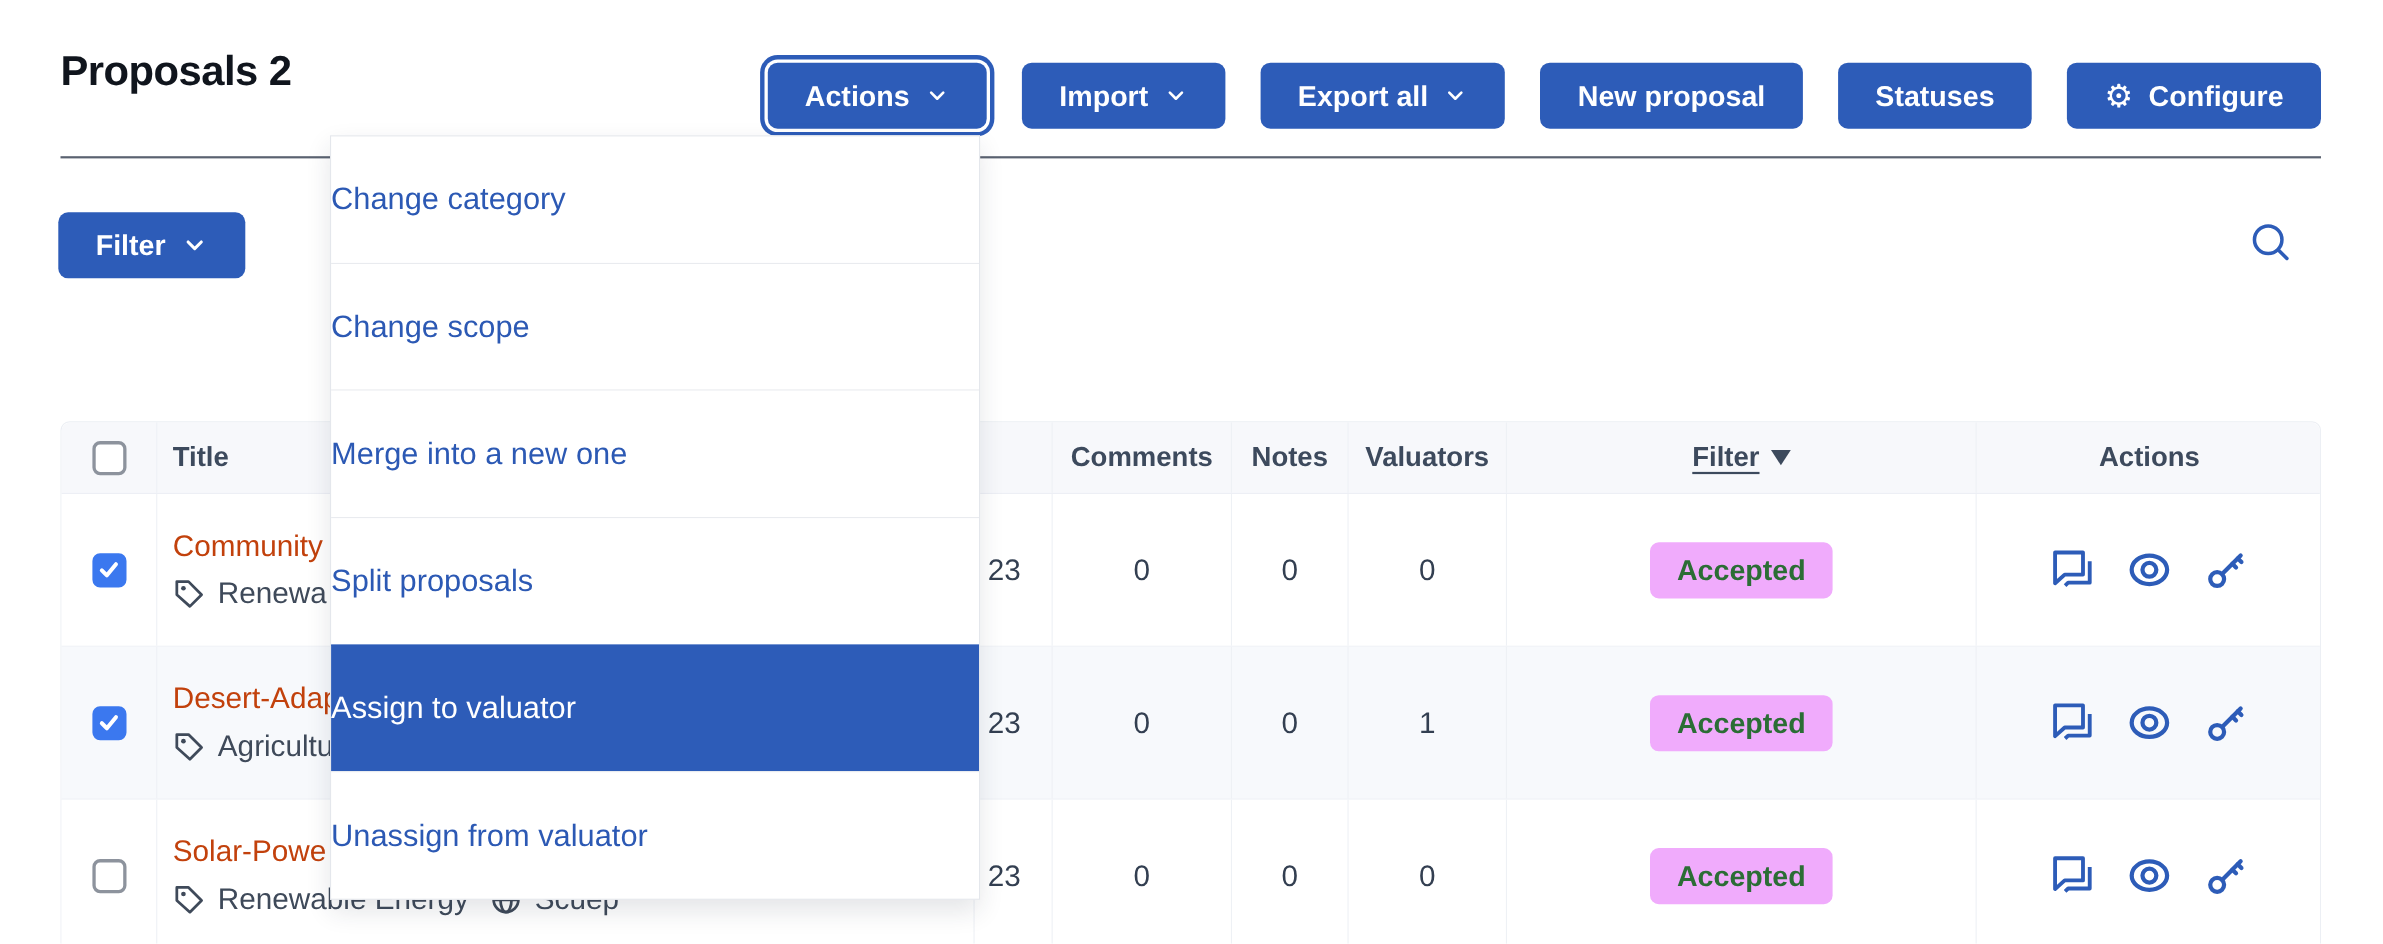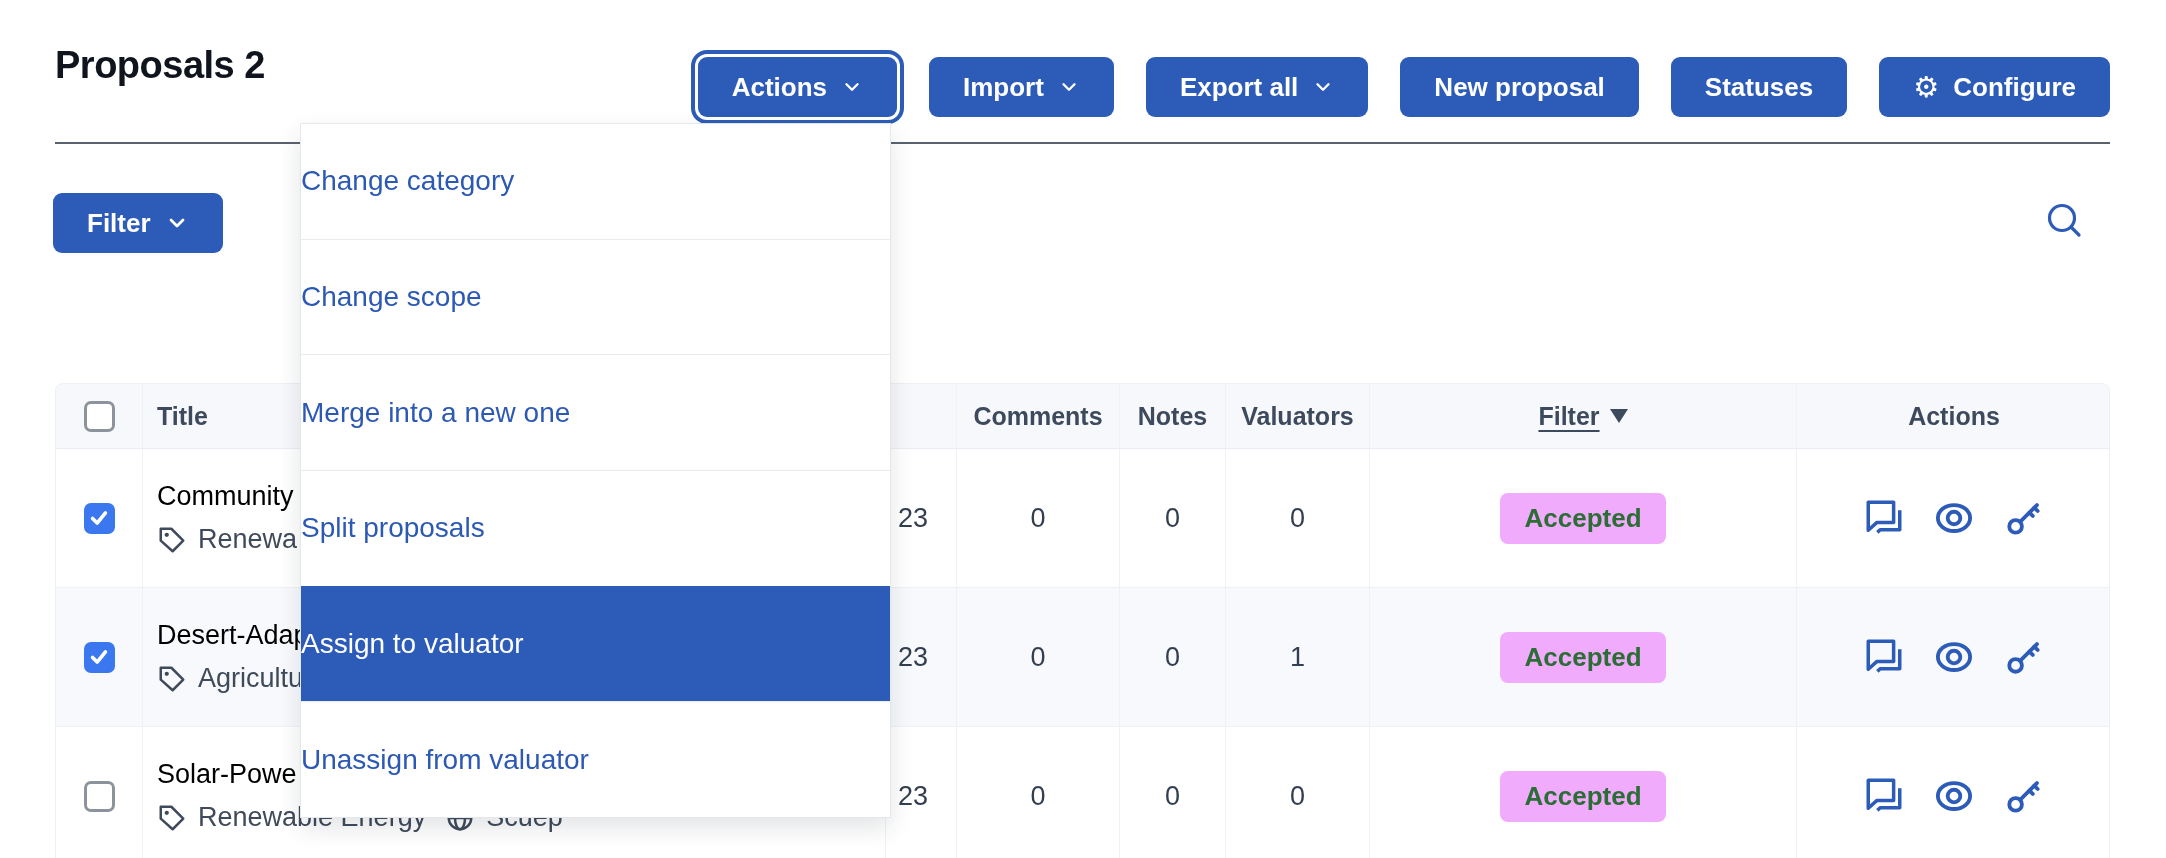--- a/index.html
+++ b/index.html
@@ -44,21 +44,21 @@
   .th.c2 { padding-left:14px; }
   .sort-label { text-decoration:underline; text-underline-offset:5px; text-decoration-thickness:2px; }
   .sort-arrow { display:inline-block; width:0; height:0; margin-left:10px;
     border-left:9px solid transparent; border-right:9px solid transparent; border-top:14px solid #3d4a5d; }
   
   .cb { width:31px; height:31px; border-radius:7px; border:3px solid #8d939d; background:#fff;
         display:flex; align-items:center; justify-content:center; cursor:pointer; }
   .cb.checked { background:#3b78ef; border-color:#3b78ef; }
   
   .title-wrap { display:flex; flex-direction:column; justify-content:center; gap:12px; overflow:hidden; }
-  .title-line { font-size:27px; color:#000000; white-space:nowrap; }
+  .title-line { font-size:27px; color:#c2410c; white-space:nowrap; }
   .tag-line { display:flex; align-items:center; gap:11px; font-size:27px; color:#3f4a5a; white-space:nowrap; }
   .scope-wrap { display:flex; align-items:center; gap:11px; margin-left:8px; }
   
   .badge { display:inline-block; padding:10px 24px; border-radius:8px; background:#f0abfc; color:#2b6d35; font-weight:700; font-size:26px; }
   
   .actions-cell { gap:26px; }
   .icon-btn { background:none; border:none; cursor:pointer; width:44px; height:44px; display:flex; align-items:center; justify-content:center; }
   
   .dropdown { position:absolute; left:300px; top:123px; width:591px; height:695px; z-index:20;
     background:#fff; border:1px solid #e4e7ec; box-shadow:0 10px 22px rgba(30,40,60,0.12);

